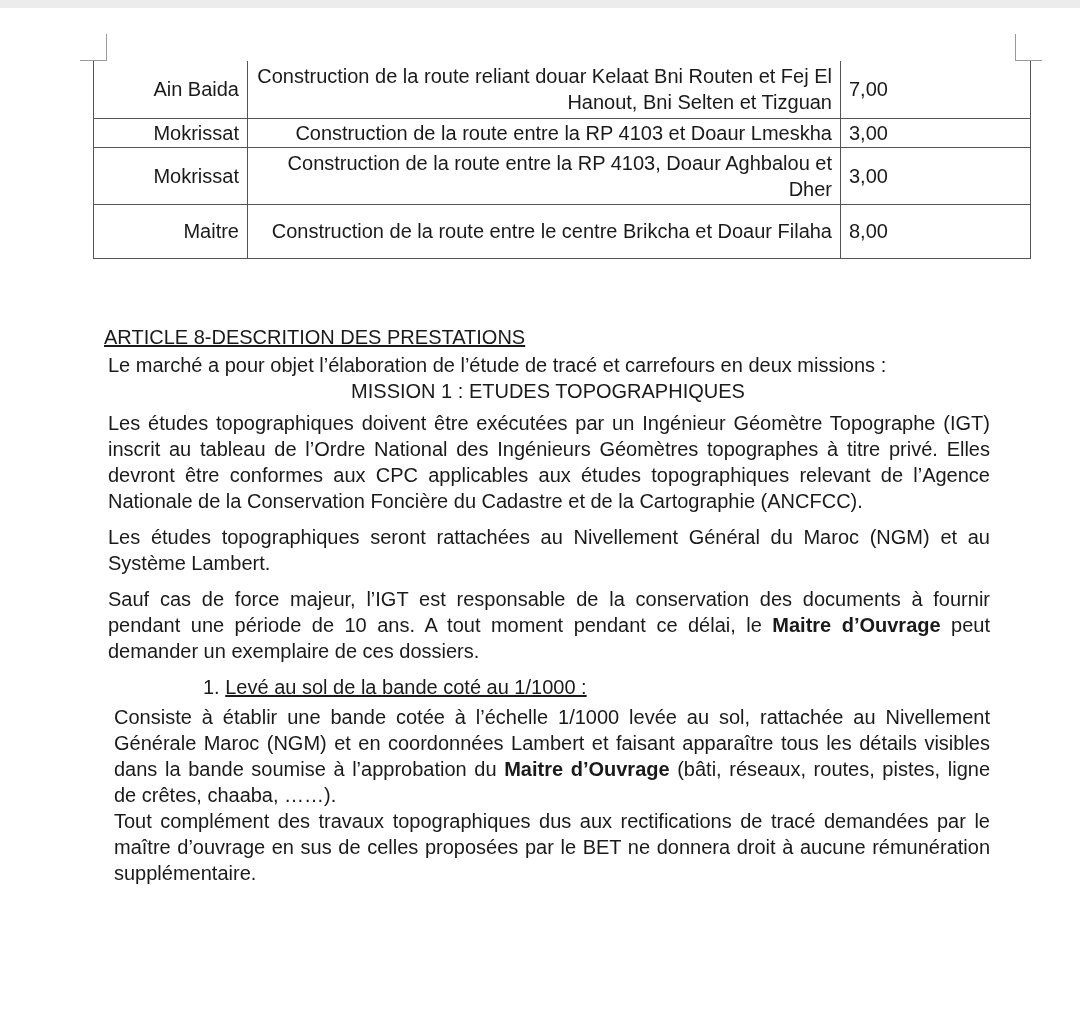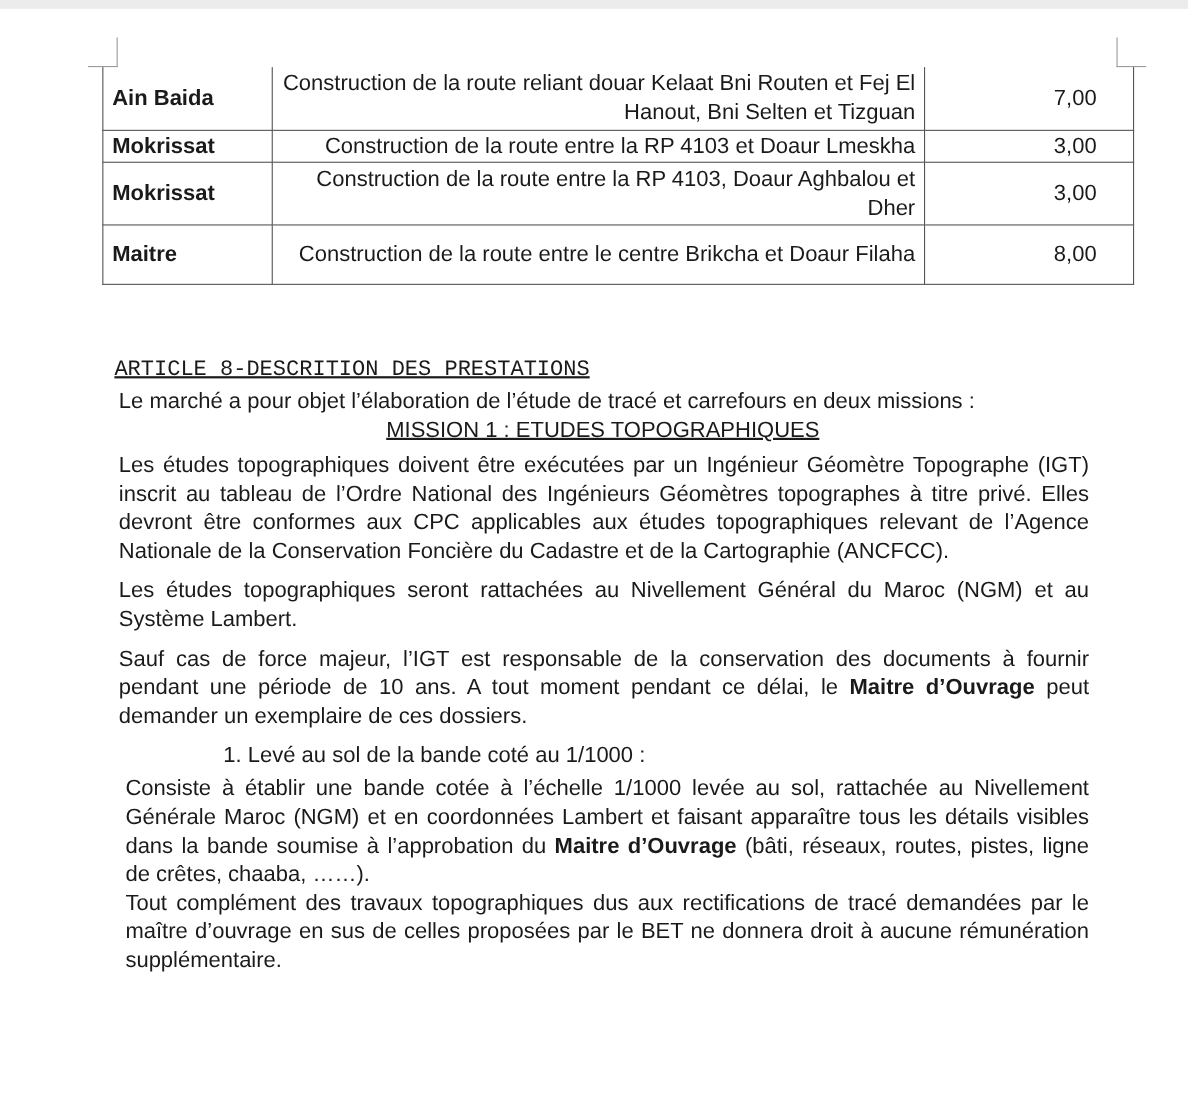--- a/index.html
+++ b/index.html
@@ -23,38 +23,38 @@
     width: 938px;
     border-collapse: collapse;
     font-size: 20px; line-height: 26px;
   }
   table.roads td {
     border: 1.5px solid #555;
     padding: 0 8px;
     vertical-align: middle;
   }
   table.roads tr:first-child td { border-top: none; }
-  td.commune { width: 137px; text-align: left; font-weight: bold; }
+  td.commune { width: 137px; text-align: right; }
   td.desc { width: 576px; text-align: right; }
-  td.len { text-align: right; padding-right: 33px !important; }
+  td.len { text-align: left; padding-right: 33px !important; }
 
   .doc {
     position: absolute; left: 108px; top: 324px; width: 882px;
     font-size: 20px; line-height: 26px;
   }
-  .article-title { text-decoration: underline; margin-left: -4px; margin-bottom: 2px; font-family: Liberation Mono, monospace; }
+  .article-title { text-decoration: underline; margin-left: -4px; margin-bottom: 2px; }
   .intro { margin-top: 0; }
-  .mission { text-align: center; text-decoration: underline; margin-left: 0; width: 880px; }
+  .mission { text-align: center; margin-left: 0; width: 880px; }
   p { margin: 0; }
   .just { text-align: justify; }
   .para { margin-top: 10px; }
   .para:first-of-type { margin-top: 4px; }
   b { font-weight: bold; }
   .subhead { margin-left: 95px; margin-top: 10px; }
-  .subhead .u { }
+  .subhead .u { text-decoration: underline; }
   .levé { margin-left: 6px; margin-top: 4px; }
 </style>
 </head>
 <body>
 
 <div class="top-strip"></div>
 <div class="corner tl"></div>
 <div class="corner tr"></div>
 
 <table class="roads">

